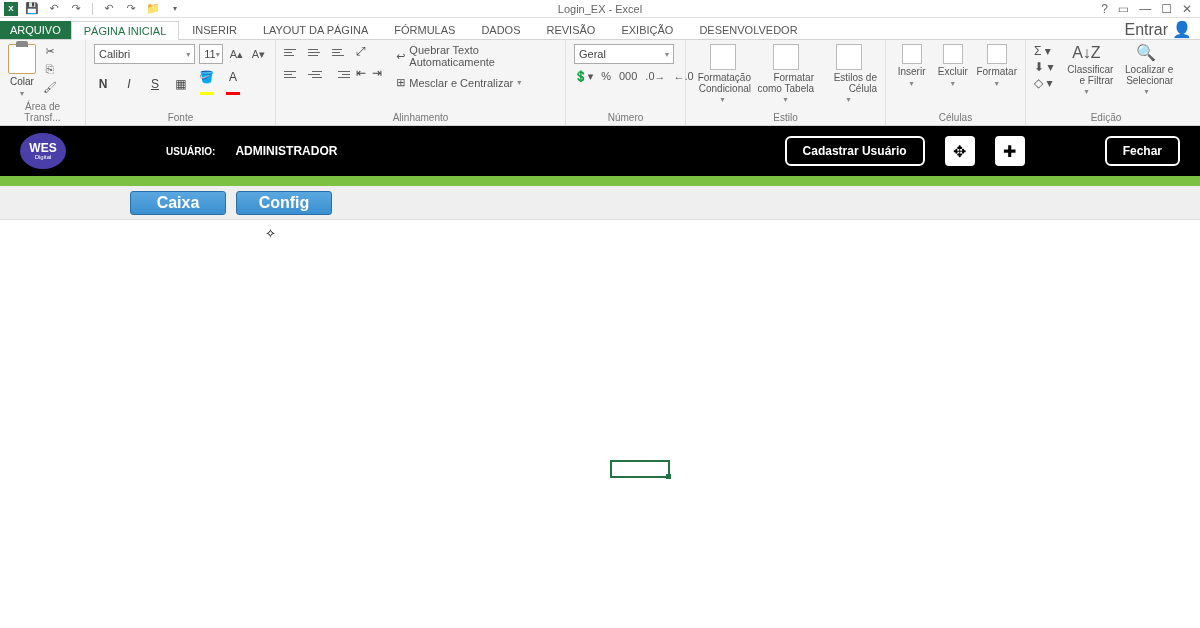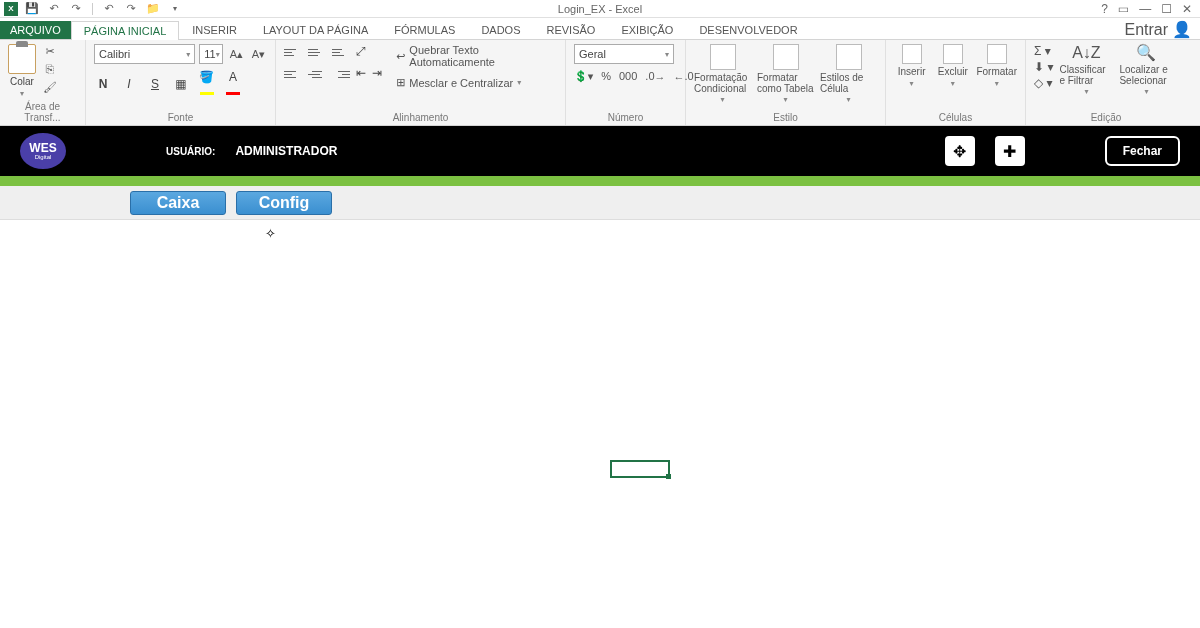--- a/index.html
+++ b/index.html
@@ -56,21 +56,21 @@
 .wrap-row { display: flex; align-items: center; gap: 4px; font-size: 11px; color: #555; cursor: pointer; }
 .merge-row { display: flex; align-items: center; gap: 4px; font-size: 11px; color: #555; cursor: pointer; }
 
 
 .num-body { display: flex; flex-direction: column; gap: 6px; }
 .num-select { width: 100px; height: 20px; border: 1px solid #ababab; background: #fff; font-size: 11px; padding: 0 4px; display: flex; align-items: center; justify-content: space-between; }
 .num-row { display: flex; gap: 8px; }
 .nbtn { font-size: 11px; color: #555; cursor: pointer; }
 
 
-.big-btn { display: flex; flex-direction: column; align-items: center; gap: 2px; cursor: pointer; font-size: 10px; color: #555; text-align: left; line-height: 1.1; width: 62px; }
+.big-btn { display: flex; flex-direction: column; align-items: center; gap: 2px; cursor: pointer; font-size: 10px; color: #555; text-align: right; line-height: 1.1; width: 62px; }
 .big-icon { width: 26px; height: 26px; border: 1px solid #bbb; background: #fff; }
 
 
 .cell-btn { display: flex; flex-direction: column; align-items: center; gap: 2px; cursor: pointer; font-size: 10px; color: #555; width: 44px; }
 
 
 .edit-body { display: flex; gap: 6px; align-items: flex-start; }
 .edit-col { display: flex; flex-direction: column; gap: 2px; }
 .ebtn { font-size: 12px; color: #555; cursor: pointer; }
 
@@ -320,20 +320,21 @@
 </div>
 
 <div class="black-bar">
   <div class="logo">
       <span>WES</span>
       <small>Digital</small>
     </div>
   <div class="user-label">USUÁRIO:</div>
   <div class="user-name">ADMINISTRADOR</div>
   <div class="spacer"></div>
+  <button class="black-btn">Cadastrar Usuário</button>
   <div class="icon-btn">✥</div>
   <div class="icon-btn">✚</div>
   <div style="width:40px"></div>
   <button class="black-btn">Fechar</button>
 </div>
 
 <div class="green-strip"></div>
 
 <div class="btn-row">
   <button class="blue-btn">Caixa</button>

